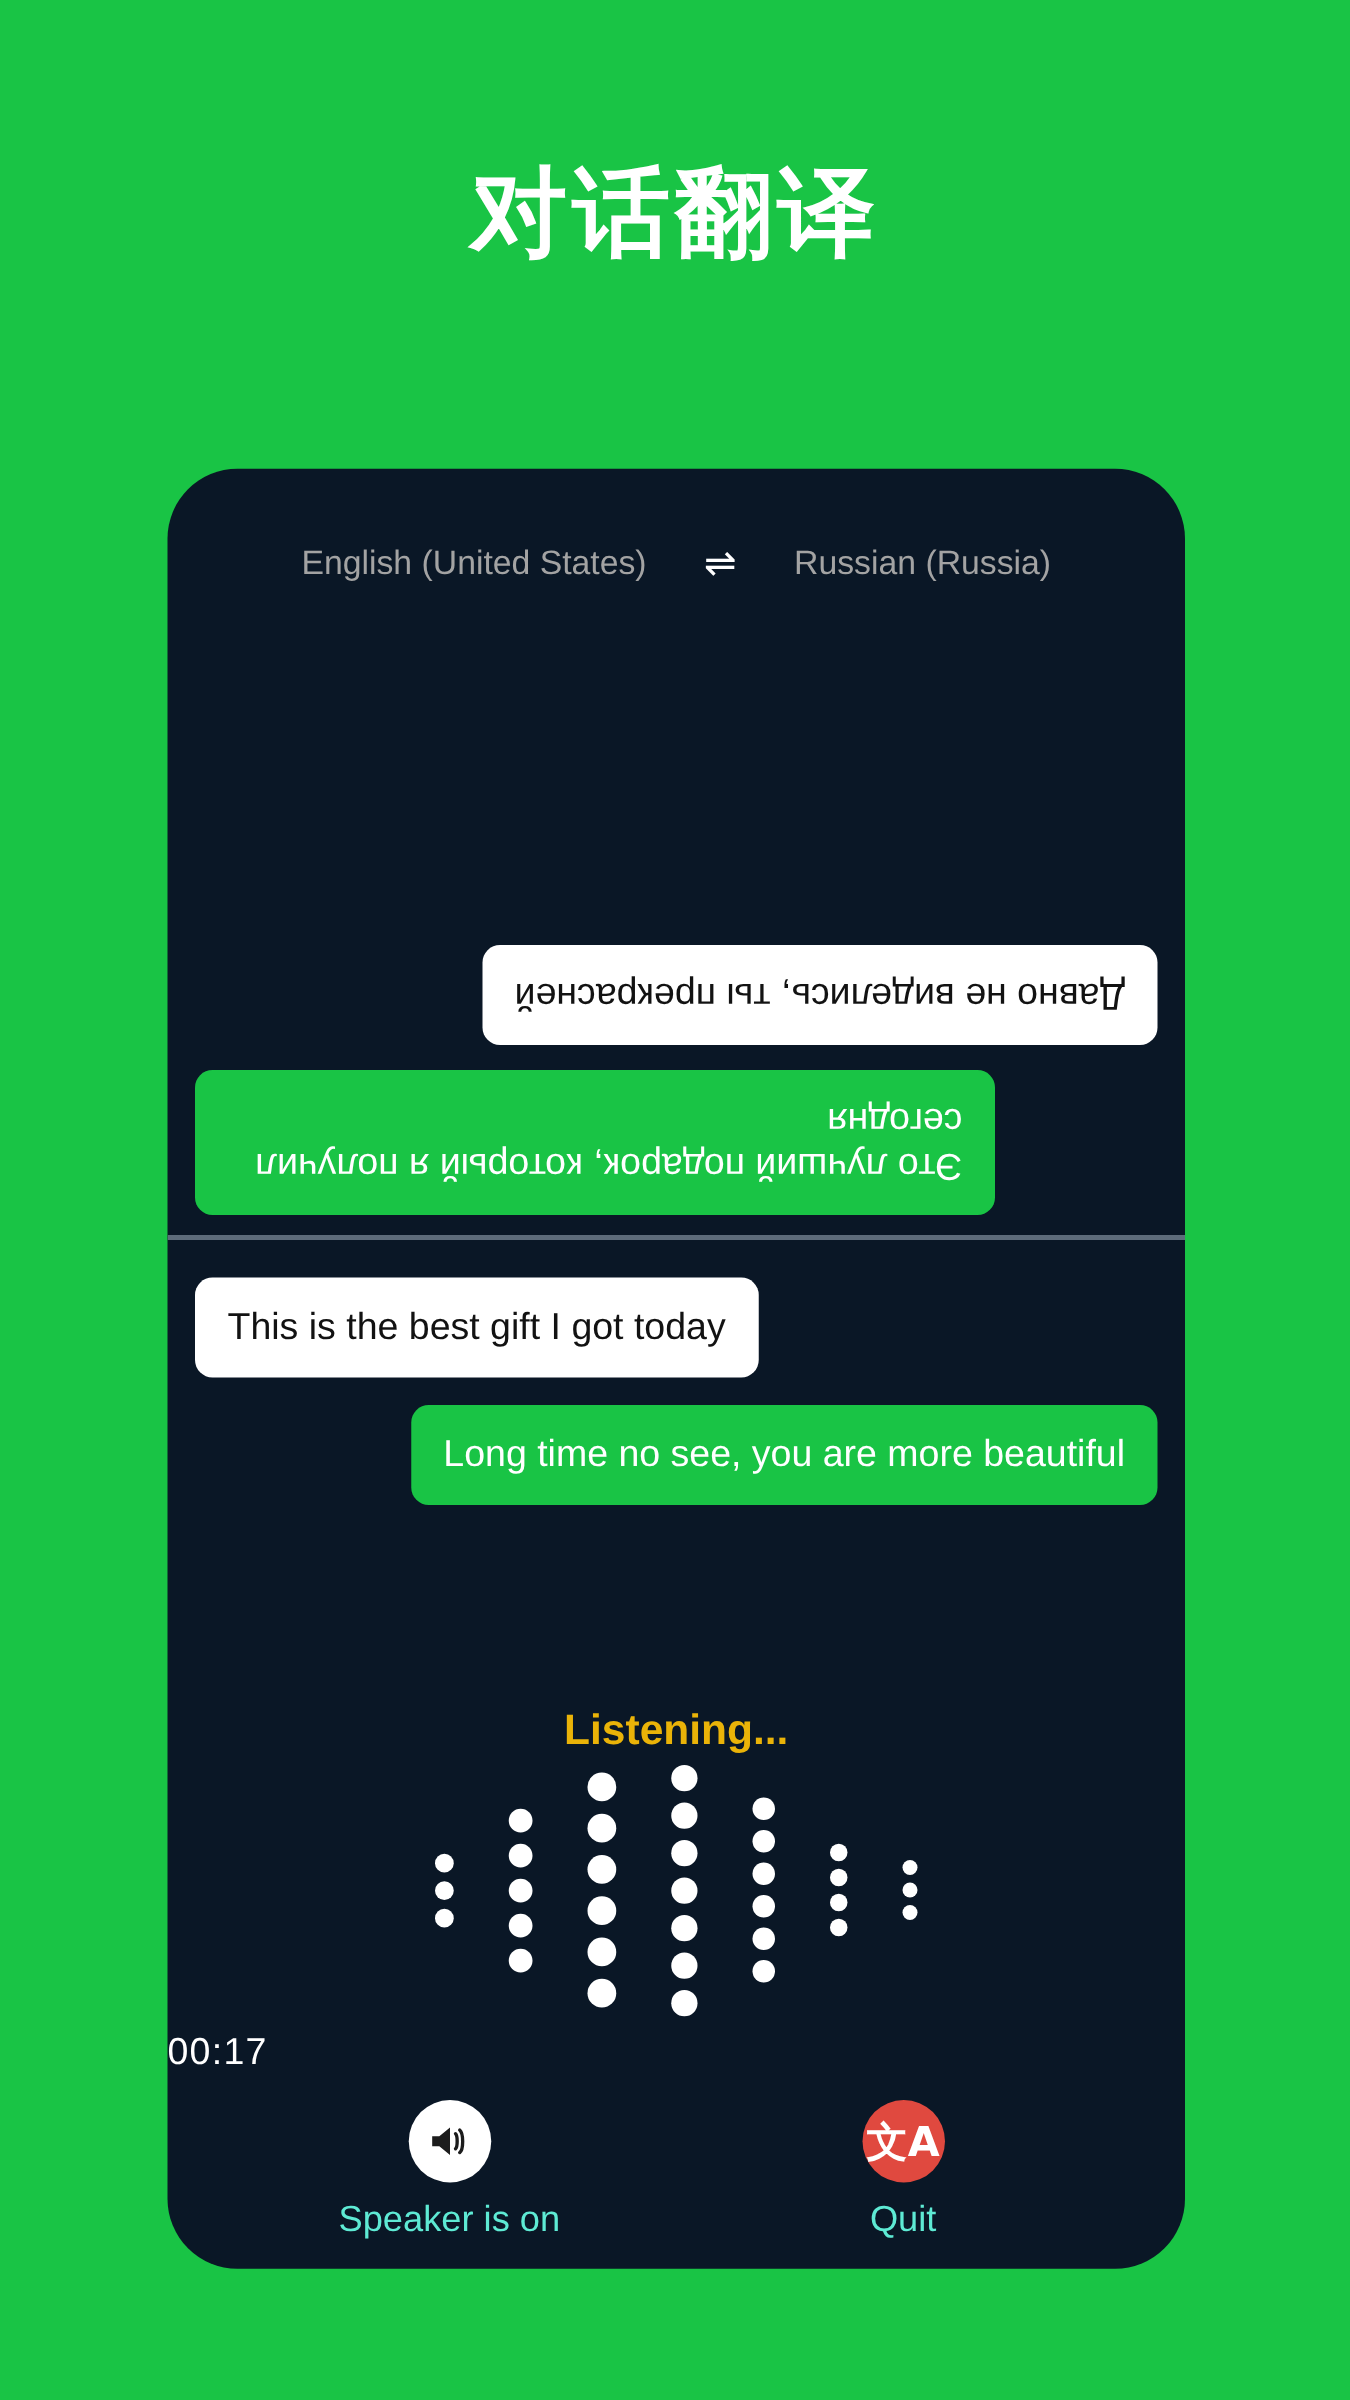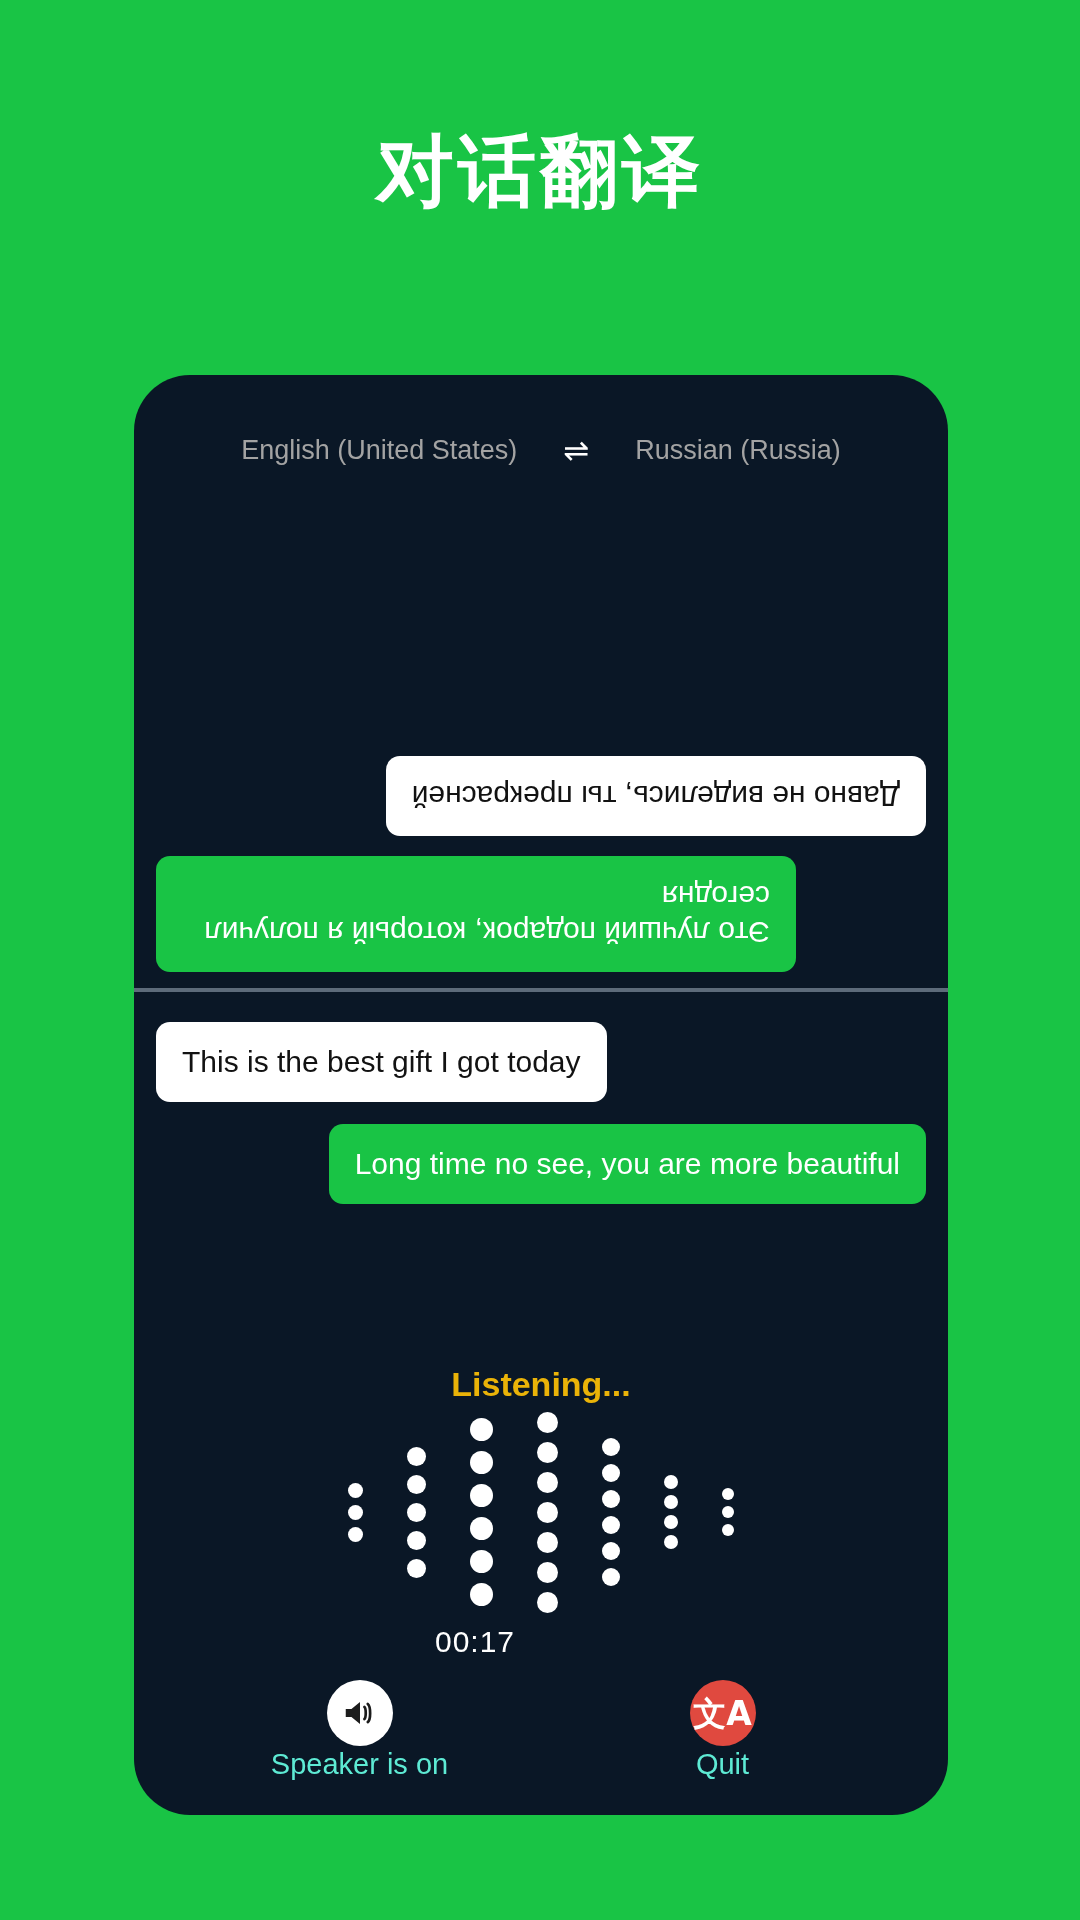--- a/index.html
+++ b/index.html
@@ -157,42 +157,41 @@
   .wave-dot {
     background: #ffffff;
     border-radius: 50%;
   }
 
   #timer {
     position: absolute;
     top: 1250px;
     left: 0;
     width: 682px;
-    text-align: center;
     color: #ffffff;
     font-size: 30px;
     letter-spacing: 1px;
   }
 
   
   #controls {
     position: absolute;
     top: 1305px;
     left: 0;
     width: 814px;
     display: flex;
     justify-content: space-around;
     align-items: flex-start;
     padding: 0 44px;
   }
   .control {
     display: flex;
     flex-direction: column;
     align-items: center;
-    gap: 2px;
+    gap: 14px;
     width: 220px;
   }
   .ctrl-circle {
     width: 66px;
     height: 66px;
     border-radius: 50%;
     display: flex;
     align-items: center;
     justify-content: center;
   }

